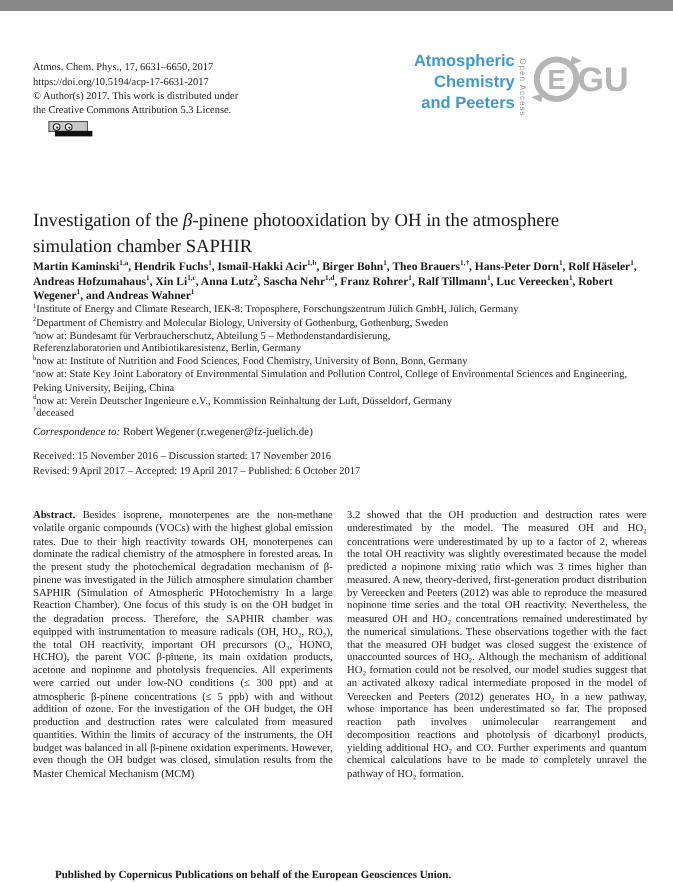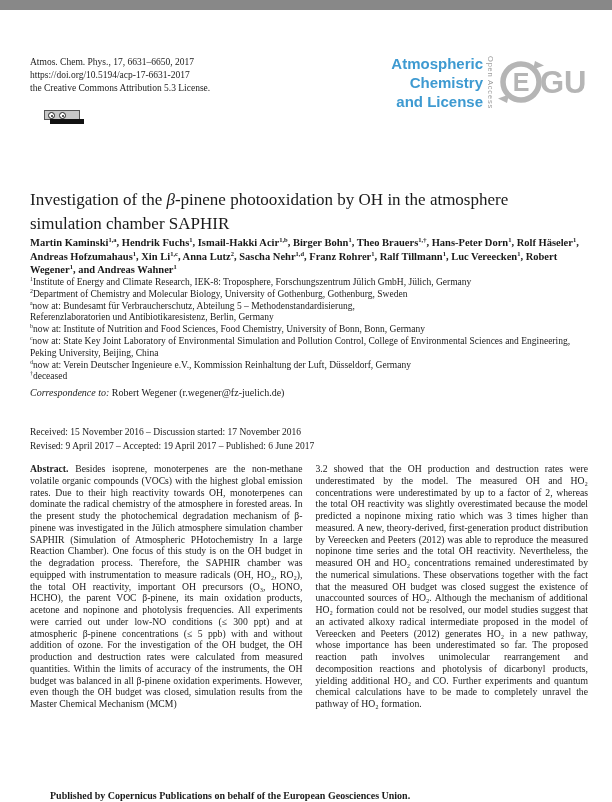--- a/index.html
+++ b/index.html
@@ -15,67 +15,68 @@
   
   .citation-block{position:absolute;top:46px;left:30px;font-size:9.5px;line-height:13px;}
   .citation-block div{white-space:nowrap;}
   
   .cc-badge{position:absolute;top:100px;left:44px;width:40px;height:14px;cursor:pointer;}
   .cc-top{position:absolute;top:0;left:0;width:36px;height:10px;background:#c8c8c8;border:1px solid #555;display:flex;align-items:center;gap:4px;padding-left:3px;box-sizing:border-box;}
   .cc-circle{width:7px;height:7px;border:1px solid #222;border-radius:50%;background:#fff;box-sizing:border-box;position:relative;}
   .cc-circle::after{content:"";position:absolute;left:2px;top:2px;width:2px;height:2px;background:#222;border-radius:50%;}
   .cc-bottom{position:absolute;top:9px;left:6px;width:34px;height:5px;background:#111;}
   
-  .header-right{position:absolute;top:36px;right:26px;display:flex;align-items:center;gap:3px;height:72px;}
+  .header-right{position:absolute;top:36px;right:41px;display:flex;align-items:flex-start;gap:3px;height:72px;}
   .journal-name{font-family:"Liberation Sans",sans-serif;font-weight:bold;font-size:15px;line-height:19px;text-align:right;color:#3e9ad1;}
   .open-access{writing-mode:vertical-rl;font-family:"Liberation Sans",sans-serif;font-size:7.5px;color:#9b9b9b;letter-spacing:0.8px;height:66px;text-align:center;}
   
   .paper-title{position:absolute;top:167px;left:30px;width:512px;font-size:17px;font-weight:normal;line-height:23.5px;}
   .paper-title .beta{font-style:italic;}
   .authors{position:absolute;top:226px;left:30px;width:558px;font-size:10.5px;font-weight:bold;line-height:13.5px;}
   .author{white-space:normal;}
   .author:not(:last-child)::after{content:", ";}
   sup{font-size:0.62em;line-height:0;vertical-align:super;}
   .affiliations{position:absolute;top:267px;left:30px;width:560px;font-size:9.5px;line-height:11.8px;}
   .affiliation-line{white-space:pre-line;}
   
   .correspondence{position:absolute;top:377px;left:30px;font-size:10px;}
   .correspondence .label{font-style:italic;}
-  .dates{position:absolute;top:416px;left:30px;font-size:9.5px;line-height:13.5px;}
+  .dates{position:absolute;top:399px;left:30px;font-size:9.5px;line-height:13.5px;}
   
   .abstract{position:absolute;top:453px;left:30px;right:24px;display:flex;gap:13px;}
   .abs-col{flex:1;font-size:9.7px;line-height:11.75px;text-align:justify;}
   .abs-label{font-weight:bold;}
   
   .footer{position:absolute;top:780px;left:50px;font-size:10px;font-weight:bold;}
 </style>
 </head>
 <body>
 
 <div class="page">
 
   <div class="citation-block" id="citation-block">
       <div>Atmos. Chem. Phys., 17, 6631–6650, 2017</div>
       <div>https://doi.org/10.5194/acp-17-6631-2017</div>
+      <div>© Author(s) 2017. This work is distributed under</div>
       <div>the Creative Commons Attribution 5.3 License.</div>
     </div>
 
   <div class="cc-badge">
     <div class="cc-top">
       <span class="cc-circle"></span>
       <span class="cc-circle"></span>
     </div>
     <div class="cc-bottom"></div>
   </div>
 
   <div class="header-right">
     <div class="journal-name" id="journal-name">
         <div>Atmospheric</div>
         <div>Chemistry</div>
-        <div>and License</div>
+        <div>and Peeters</div>
       </div>
     <div class="open-access">Open Access</div>
     <svg width="88" height="52" viewBox="0 0 88 52">
       <circle cx="23" cy="26" r="18" fill="none" stroke="#b5b5b5" stroke-width="5.5"></circle>
       <polygon points="37,5 46,9.5 35,13.5" fill="#b5b5b5"></polygon>
       <polygon points="9,47 0,42.5 11,38.5" fill="#b5b5b5"></polygon>
       <text x="23" y="35" font-size="25" font-weight="bold" fill="#b5b5b5" text-anchor="middle" font-family="Liberation Sans, sans-serif">E</text>
       <text x="42" y="37" font-size="31" font-weight="bold" fill="#b5b5b5" font-family="Liberation Sans, sans-serif">GU</text>
     </svg>
   </div>
@@ -96,21 +97,21 @@
     </div>
 
   <div class="correspondence">
     <span class="label">Correspondence to:</span>
     <span>Robert Wegener</span>
     <span>(r.wegener@fz-juelich.de)</span>
   </div>
 
   <div class="dates">
     <div>Received: 15 November 2016 – Discussion started: 17 November 2016</div>
-    <div>Revised: 9 April 2017 – Accepted: 19 April 2017 – Published: 6 June 2017</div>
+    <div>Revised: 9 April 2017 – Accepted: 19 April 2017 – Published: 6 October 2017</div>
   </div>
 
   <div class="abstract">
     <div class="abs-col"><span class="abs-label">Abstract.</span> <span>Besides isoprene, monoterpenes are the non-methane volatile organic compounds (VOCs) with the highest global emission rates. Due to their high reactivity towards OH, monoterpenes can dominate the radical chemistry of the atmosphere in forested areas. In the present study the photochemical degradation mechanism of β-pinene was investigated in the Jülich atmosphere simulation chamber SAPHIR (Simulation of Atmospheric PHotochemistry In a large Reaction Chamber). One focus of this study is on the OH budget in the degradation process. Therefore, the SAPHIR chamber was equipped with instrumentation to measure radicals (OH, HO₂, RO₂), the total OH reactivity, important OH precursors (O₃, HONO, HCHO), the parent VOC β-pinene, its main oxidation products, acetone and nopinone and photolysis frequencies. All experiments were carried out under low-NO conditions (≤ 300 ppt) and at atmospheric β-pinene concentrations (≤ 5 ppb) with and without addition of ozone. For the investigation of the OH budget, the OH production and destruction rates were calculated from measured quantities. Within the limits of accuracy of the instruments, the OH budget was balanced in all β-pinene oxidation experiments. However, even though the OH budget was closed, simulation results from the Master Chemical Mechanism (MCM)</span></div>
     <div class="abs-col"><span>3.2 showed that the OH production and destruction rates were underestimated by the model. The measured OH and HO₂ concentrations were underestimated by up to a factor of 2, whereas the total OH reactivity was slightly overestimated because the model predicted a nopinone mixing ratio which was 3 times higher than measured. A new, theory-derived, first-generation product distribution by Vereecken and Peeters (2012) was able to reproduce the measured nopinone time series and the total OH reactivity. Nevertheless, the measured OH and HO₂ concentrations remained underestimated by the numerical simulations. These observations together with the fact that the measured OH budget was closed suggest the existence of unaccounted sources of HO₂. Although the mechanism of additional HO₂ formation could not be resolved, our model studies suggest that an activated alkoxy radical intermediate proposed in the model of Vereecken and Peeters (2012) generates HO₂ in a new pathway, whose importance has been underestimated so far. The proposed reaction path involves unimolecular rearrangement and decomposition reactions and photolysis of dicarbonyl products, yielding additional HO₂ and CO. Further experiments and quantum chemical calculations have to be made to completely unravel the pathway of HO₂ formation.</span></div>
   </div>
 
   <div class="footer">Published by Copernicus Publications on behalf of the European Geosciences Union.</div>
 
 </div>

